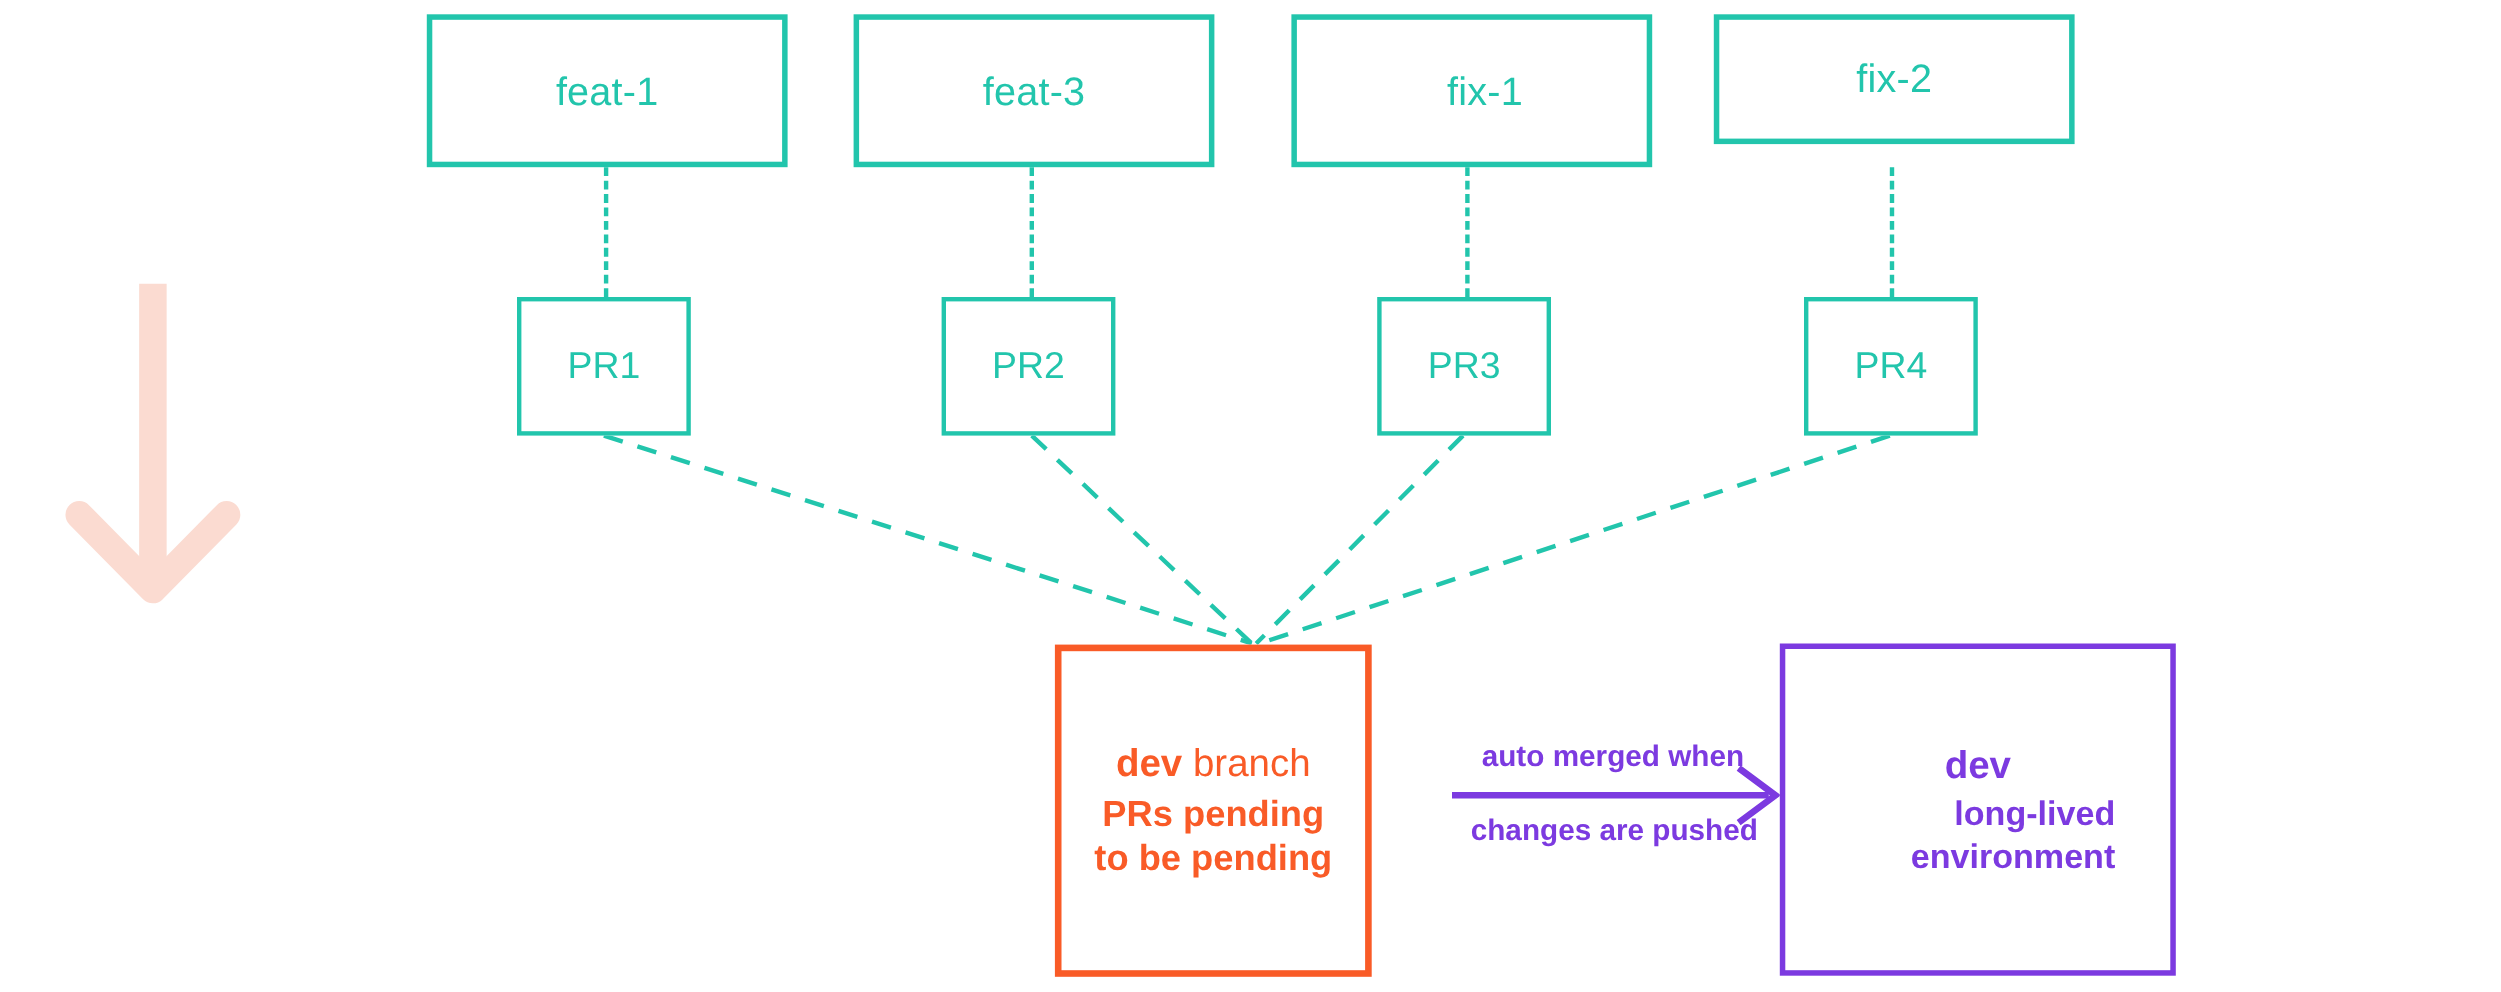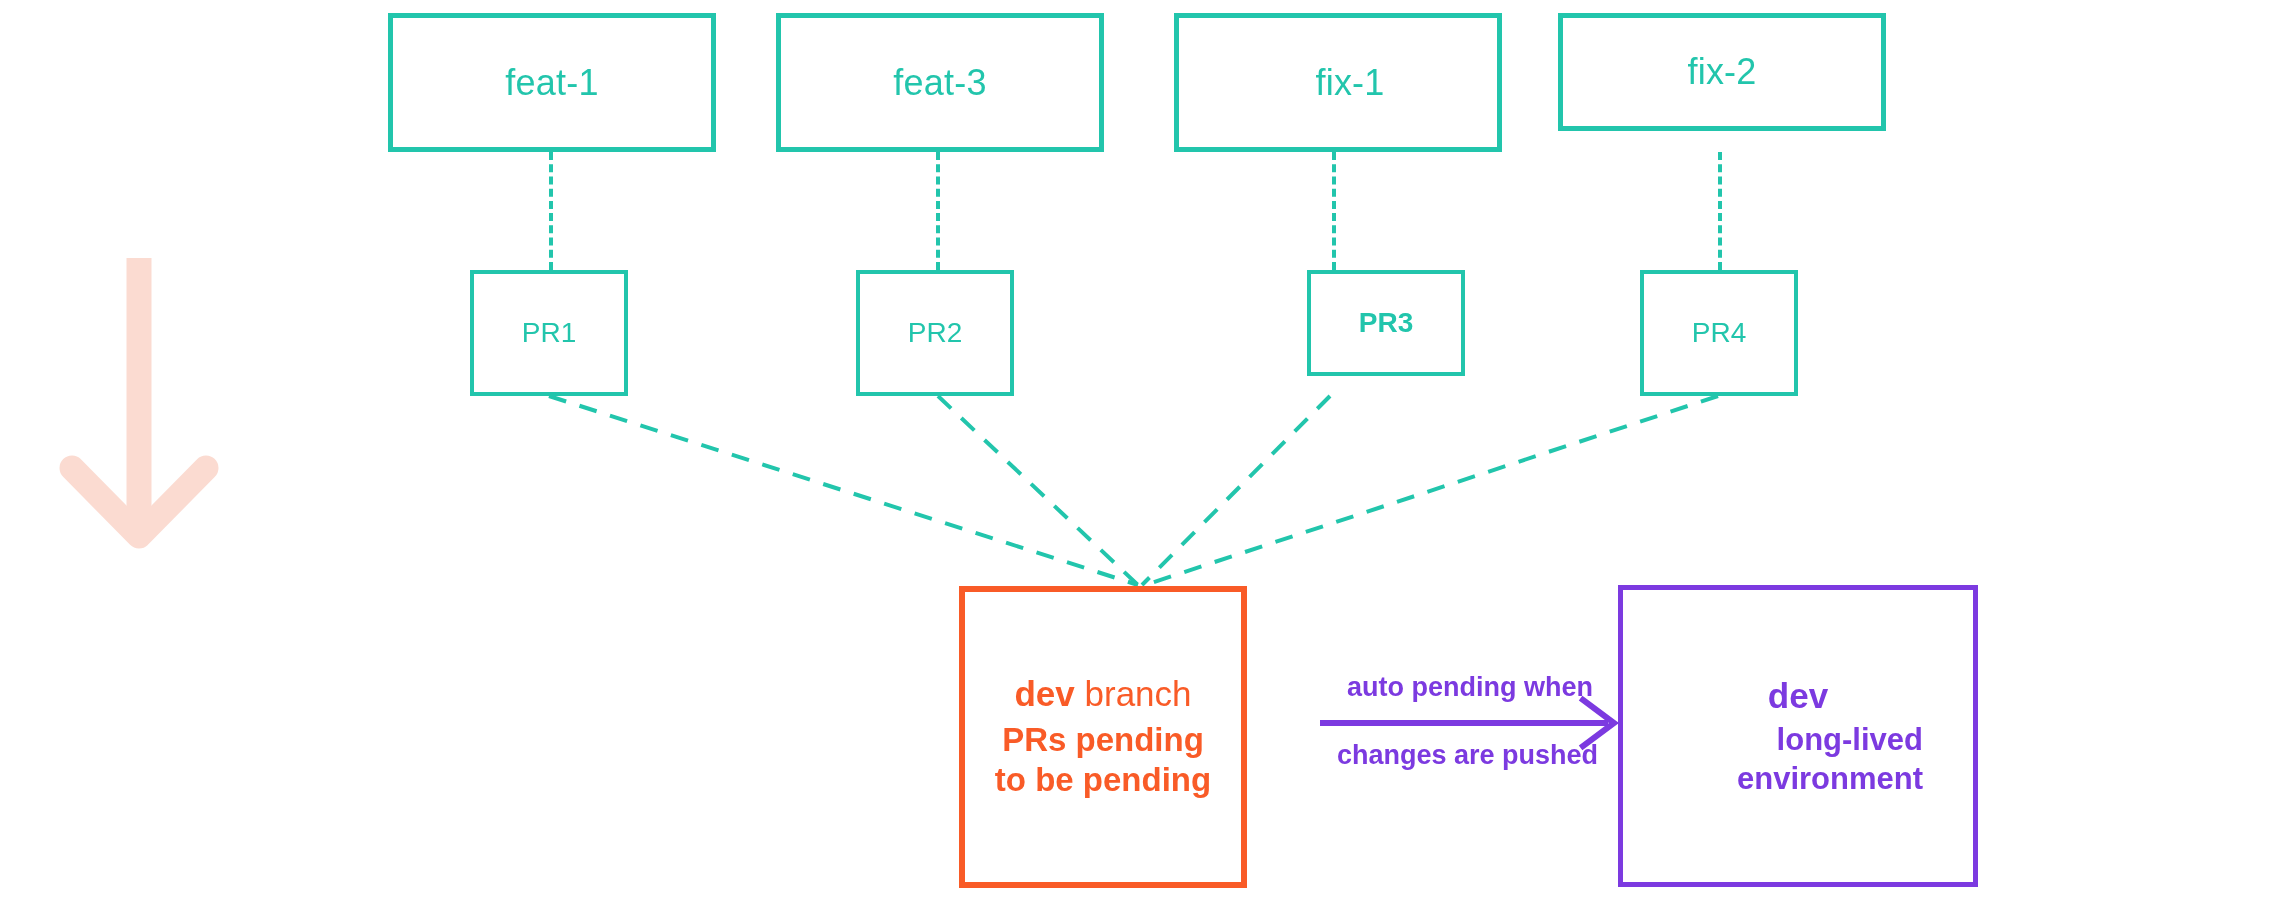--- a/index.html
+++ b/index.html
@@ -36,21 +36,21 @@
     color: #22c5ac;
     font-size: 36px;
     font-weight: 400;
     letter-spacing: 0.2px;
   }
 
   
   .pr-box {
     border: 4px solid #22c5ac;
     color: #22c5ac;
-    font-size: 28px;
+    font-size: 34px;
     font-weight: 400;
   }
 
   
   .dev-branch-box {
     border: 6px solid #f95b27;
     color: #f95b27;
     line-height: 1.22;
   }
   .dev-branch-title {
@@ -156,36 +156,36 @@
   <div class="vline-dashed" style="left:1718px; top:152px; height:118px;"></div>
 
   <div class="node pr-box" style="left:470px; top:270px; width:158px; height:126px;">
     <span>PR1</span>
   </div>
 
   <div class="node pr-box" style="left:856px; top:270px; width:158px; height:126px;">
     <span>PR2</span>
   </div>
 
-  <div class="node pr-box" style="left:1307px; top:270px; width:158px; height:106px;font-weight:bold;">
+  <div class="node pr-box" style="left:1252px; top:270px; width:158px; height:126px;">
     <span>PR3</span>
   </div>
 
   <div class="node pr-box" style="left:1640px; top:270px; width:158px; height:126px;">
     <span>PR4</span>
   </div>
 
   <div class="node dev-branch-box" style="left:959px; top:586px; width:288px; height:302px;">
     <div class="dev-branch-title">
       <b>dev</b><span> branch</span>
     </div>
     <div class="dev-branch-sub">PRs pending to be pending</div>
   </div>
 
-  <div class="deploy-label" style="left:1347px; top:672px;">auto pending when</div>
+  <div class="deploy-label" style="left:1347px; top:672px;">auto merged when</div>
   <div class="deploy-label" style="left:1337px; top:740px;">changes are pushed</div>
 
   <div class="node dev-env-box" style="left:1618px; top:585px; width:360px; height:302px;">
     <div class="dev-env-title">dev</div>
     <div class="dev-env-sub">long-lived environment</div>
   </div>
 
 </div>
 
 </body></html>

